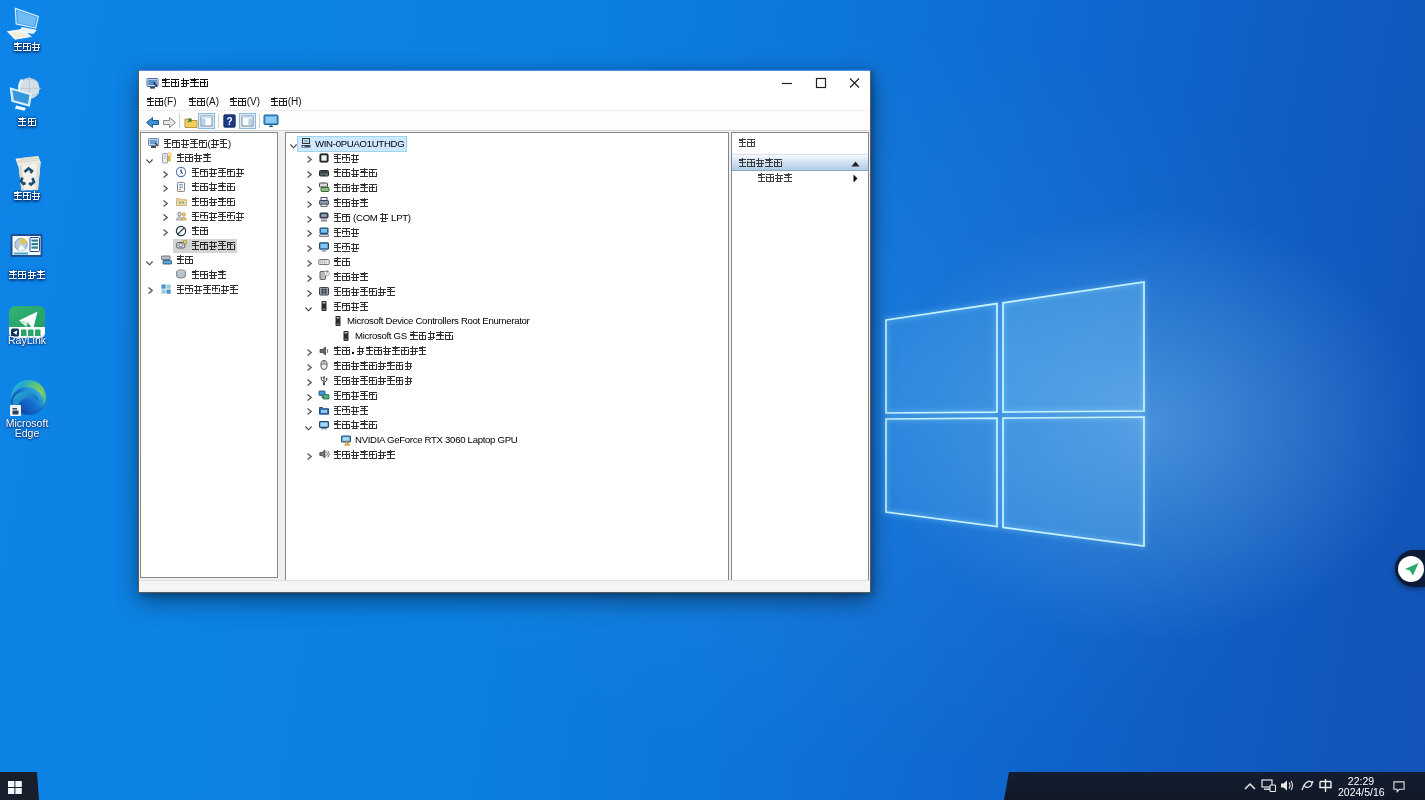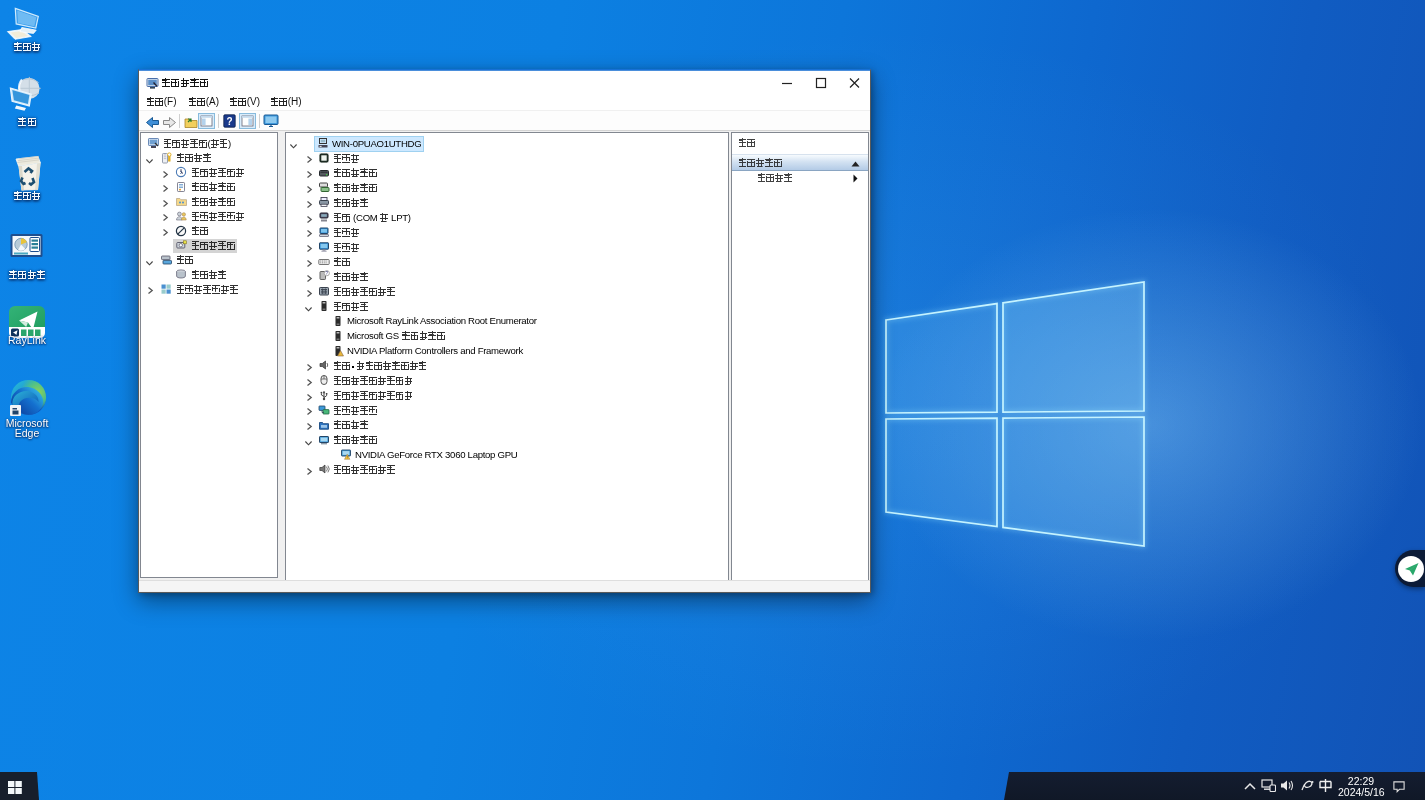--- a/index.html
+++ b/index.html
@@ -349,21 +349,21 @@
               </svg></span><span class="tx"><i class="g g1"></i><i class="g g2"></i><i class="g g3"></i><i class="g g1"></i><i class="g g2"></i><i class="g g3"></i><i class="g g1"></i></span></span>
         </div>
       </div>
     </div>
   <div class="panel cp">
       <div class="trees">
         <div class="row">
           <span class="ch" style="left:3px;top:4px"><svg width="9" height="8" viewBox="0 0 9 8">
               <path d="M1.4 2.5L4.5 5.8L7.6 2.5" fill="none" stroke="#444" stroke-width="1.1"></path>
             </svg></span>
-          <span class="hl sel" style="left:29px"><span class="ic"><svg width="12" height="12" viewBox="0 0 12 12">
+          <span class="hl sel" style="left:12px"><span class="ic"><svg width="12" height="12" viewBox="0 0 12 12">
                 <rect x="2.5" y="1.5" width="7" height="5" fill="none" stroke="#333" stroke-width="1"></rect>
                 <rect x="3.7" y="2.7" width="4.6" height="2.6" fill="#9bc"></rect>
                 <rect x="1.5" y="8" width="9" height="2.6" rx="0.5" fill="#445"></rect>
                 <rect x="2.6" y="8.9" width="2" height="0.9" fill="#fff"></rect>
               </svg></span><span class="tx"><b class="t">WIN-0PUAO1UTHDG</b></span></span>
         </div>
 <div class="row">
           <span class="ch" style="left:19px"><svg width="8" height="9" viewBox="0 0 8 9">
               <path d="M2.5 1.5L6.2 4.5L2.5 7.5" fill="none" stroke="#555" stroke-width="1.3"></path>
             </svg></span>
@@ -469,35 +469,28 @@
                 <rect x="3.5" y="1" width="5" height="10" rx="0.8" fill="#2b2b2b"></rect>
                 <rect x="4.6" y="2.2" width="2.8" height="1.2" fill="#ddd"></rect>
                 <rect x="4.6" y="8.6" width="2.8" height="1.2" fill="#888"></rect>
               </svg></span><span class="tx"><i class="g g1"></i><i class="g g2"></i><i class="g g3"></i><i class="g g1"></i></span></span>
         </div>
 <div class="row">
           <span class="hl" style="left:44px"><span class="ic"><svg width="12" height="12" viewBox="0 0 12 12">
                 <rect x="3.5" y="1" width="5" height="10" rx="0.8" fill="#2b2b2b"></rect>
                 <rect x="4.6" y="2.2" width="2.8" height="1.2" fill="#ddd"></rect>
                 <rect x="4.6" y="8.6" width="2.8" height="1.2" fill="#888"></rect>
-              </svg></span><span class="tx"><b class="t">Microsoft RayLink Association Root Enumerator</b></span></span>
-        </div>
-<div class="row">
-          <span class="hl" style="left:44px"><span class="ic"><svg width="12" height="12" viewBox="0 0 12 12">
+              </svg></span><span class="tx"><b class="t">Microsoft Device Controllers Root Enumerator</b></span></span>
+        </div>
+<div class="row">
+          <span class="hl" style="left:52px"><span class="ic"><svg width="12" height="12" viewBox="0 0 12 12">
                 <rect x="3.5" y="1" width="5" height="10" rx="0.8" fill="#2b2b2b"></rect>
                 <rect x="4.6" y="2.2" width="2.8" height="1.2" fill="#ddd"></rect>
                 <rect x="4.6" y="8.6" width="2.8" height="1.2" fill="#888"></rect>
               </svg></span><span class="tx"><b class="t">Microsoft GS </b><i class="g g1"></i><i class="g g2"></i><i class="g g3"></i><i class="g g1"></i><i class="g g2"></i></span></span>
-        </div>
-<div class="row">
-          <span class="hl" style="left:44px"><span class="ic"><svg width="12" height="12" viewBox="0 0 12 12">
-                <rect x="3.5" y="1" width="5" height="10" rx="0.8" fill="#2b2b2b"></rect>
-                <rect x="4.6" y="2.2" width="2.8" height="1.2" fill="#ddd"></rect>
-                <path d="M5.5 11L8.5 5.5L11.5 11z" fill="#e8b73a" stroke="#864" stroke-width="0.6"></path>
-              </svg></span><span class="tx"><b class="t">NVIDIA Platform Controllers and Framework</b></span></span>
         </div>
 <div class="row">
           <span class="ch" style="left:19px"><svg width="8" height="9" viewBox="0 0 8 9">
               <path d="M2.5 1.5L6.2 4.5L2.5 7.5" fill="none" stroke="#555" stroke-width="1.3"></path>
             </svg></span>
           <span class="hl" style="left:30px"><span class="ic"><svg width="12" height="12" viewBox="0 0 12 12">
                 <path d="M2 4.5h2.3L7.5 2v8L4.3 7.5H2z" fill="#666" stroke="#333" stroke-width="0.7"></path>
                 <path d="M9 4q1.5 2 0 4" stroke="#555" fill="none" stroke-width="0.9"></path>
               </svg></span><span class="tx"><i class="g g1"></i><i class="g g2"></i><i class="p"></i><i class="g g3"></i><i class="g g1"></i><i class="g g2"></i><i class="g g3"></i><i class="g g1"></i><i class="g g2"></i><i class="g g3"></i><i class="g g1"></i></span></span>
         </div>

